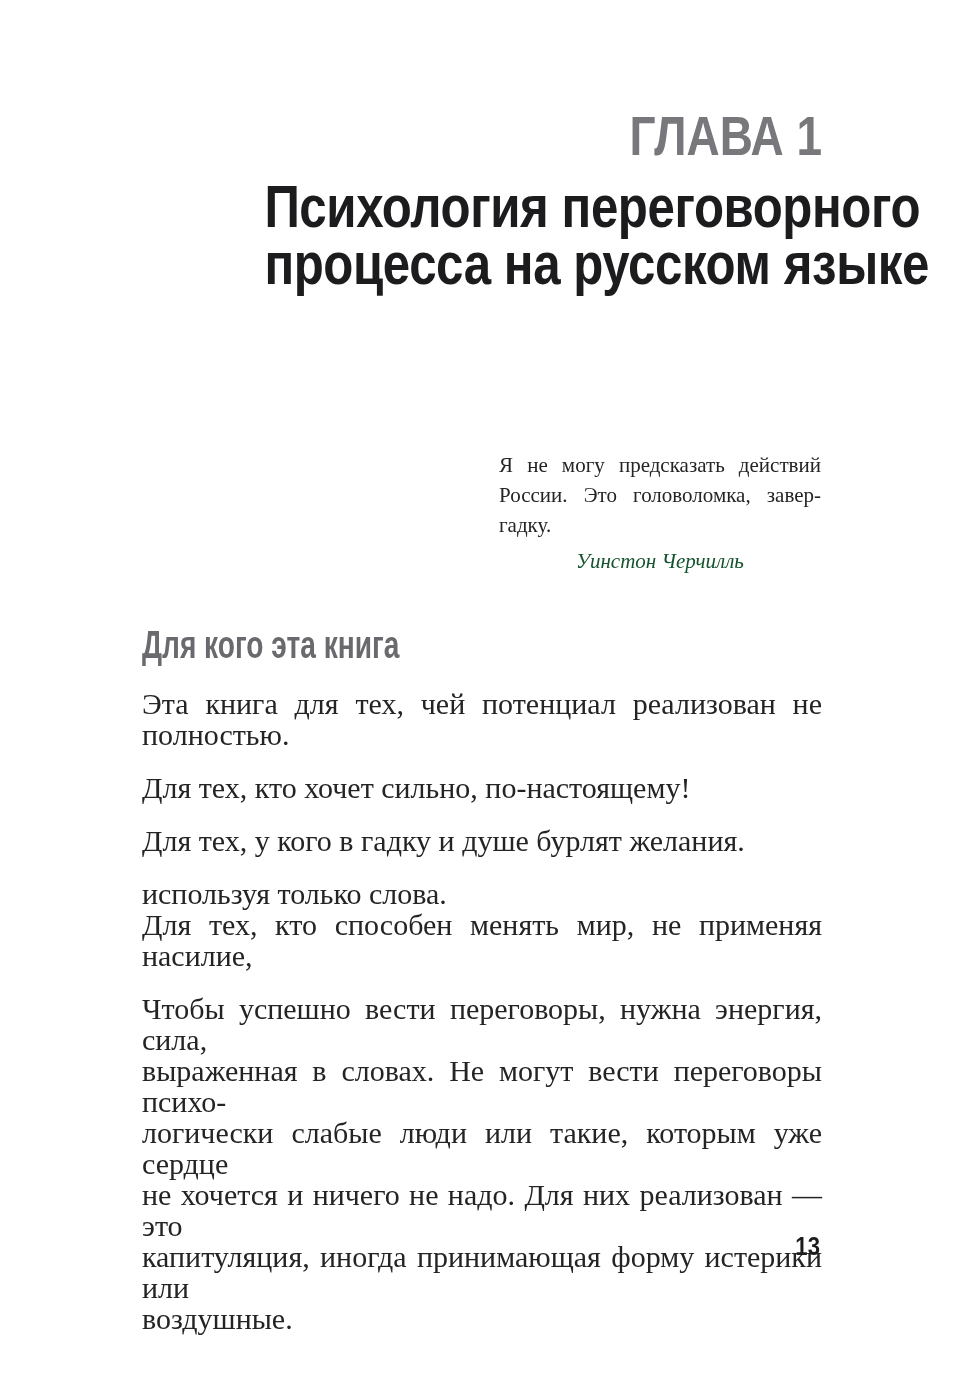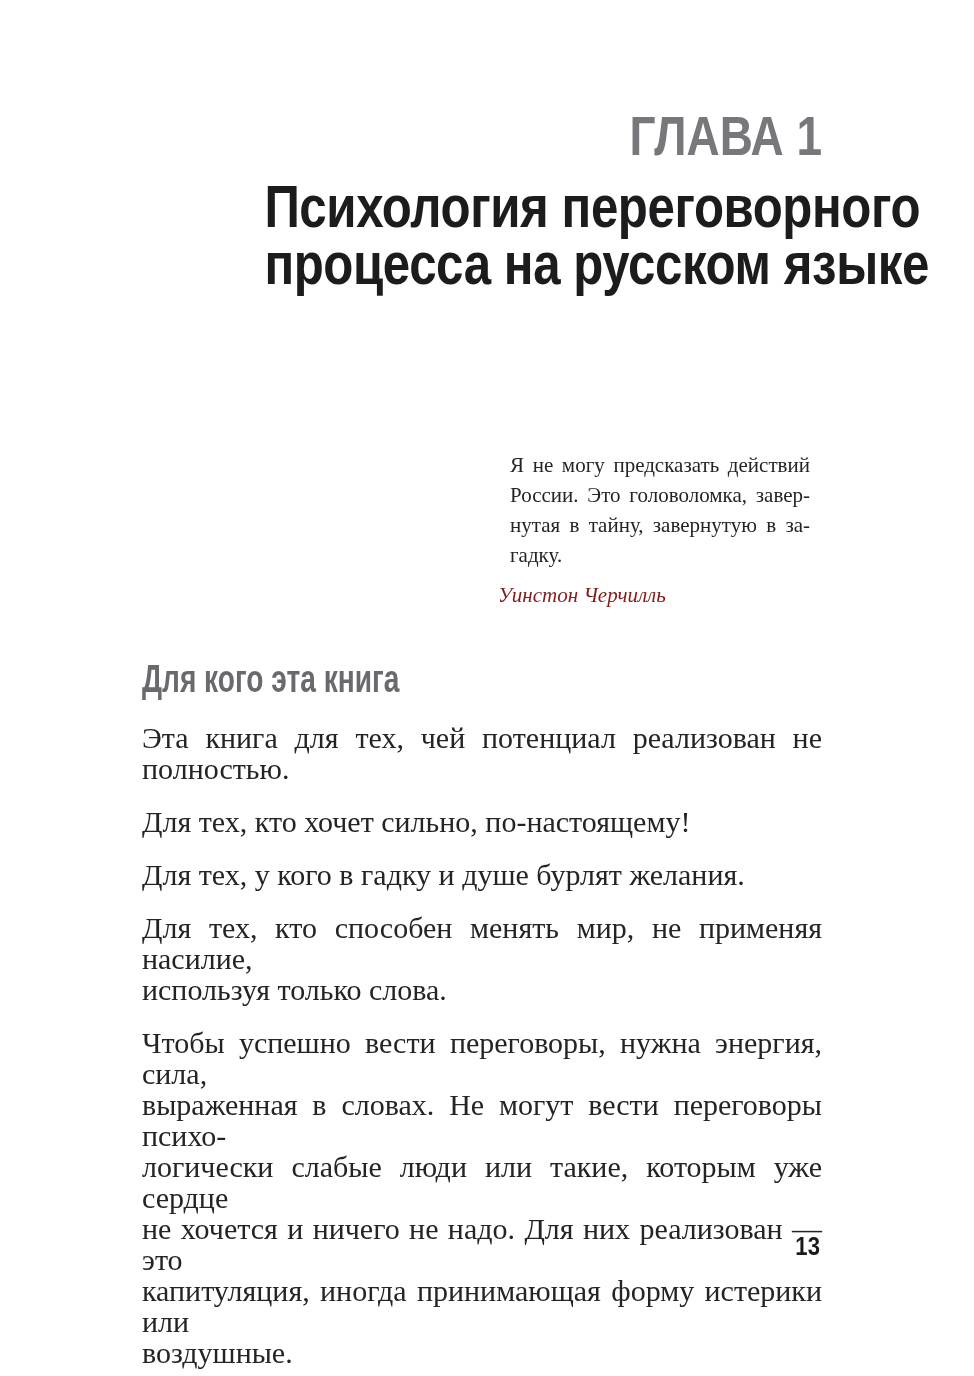--- a/index.html
+++ b/index.html
@@ -40,37 +40,37 @@
     text-align: right;
     transform: scaleX(0.82);
     transform-origin: 100% 0%;
     letter-spacing: -0.5px;
   }
   .tline { display: block; white-space: nowrap; }
   .epigraph {
     margin: 158px 0 0 auto;
     width: 324px;
   }
-  .epigraph blockquote { margin: 12px; padding: 0; }
+  .epigraph blockquote { margin: 1px; padding: 0; }
   .eline {
     display: block;
     font-size: 21px;
     line-height: 30px;
     color: #242424;
     text-align: justify;
     text-align-last: justify;
   }
   .eline.last { text-align-last: left; }
   .attribution {
     margin: 8px 0 0 0;
     font-style: italic;
     font-size: 21px;
     line-height: 26px;
-    color: #7f1d1d;
-    text-align: left;
+    color: #14532d;
+    text-align: center;
   }
   .section-heading {
     margin: 50px 0 0 0;
     font-family: "Liberation Sans", sans-serif;
     font-weight: bold;
     font-size: 38px;
     line-height: 42px;
     color: #6a6a6e;
     text-align: left;
     transform: scaleX(0.74);
@@ -111,21 +111,20 @@
 
     <h1 class="chapter-title">
       <span class="tline">Психология переговорного</span>
       <span class="tline">процесса на русском языке</span>
     </h1>
 
     <figure class="epigraph">
       <blockquote>
         <span class="eline">Я не могу предсказать действий</span>
         <span class="eline">России. Это головоломка, завер-</span>
-        <span class="eline">нутая в тайну, завернутую в за-</span>
         <span class="eline last">гадку.</span>
       </blockquote>
       <figcaption class="attribution">Уинстон Черчилль</figcaption>
     </figure>
 
     <h2 class="section-heading">Для кого эта книга</h2>
 
     <div class="paragraphs">
 
       <p>
@@ -134,22 +133,22 @@
 
       <p>
         <span class="bline last">Для тех, кто хочет сильно, по-настоящему!</span>
       </p>
 
       <p>
         <span class="bline last">Для тех, у кого в гадку и душе бурлят желания.</span>
       </p>
 
       <p>
+        <span class="bline last">используя только слова.</span>
         <span class="bline">Для тех, кто способен менять мир, не применяя насилие,</span>
-        <span class="bline last">используя только слова.</span>
       </p>
 
 
       <p>
         <span class="bline">Чтобы успешно вести переговоры, нужна энергия, сила,</span>
         <span class="bline">выраженная в словах. Не могут вести переговоры психо-</span>
         <span class="bline">логически слабые люди или такие, которым уже сердце</span>
         <span class="bline">не хочется и ничего не надо. Для них реализован — это</span>
         <span class="bline">капитуляция, иногда принимающая форму истерики или</span>
         <span class="bline last">воздушные.</span>

